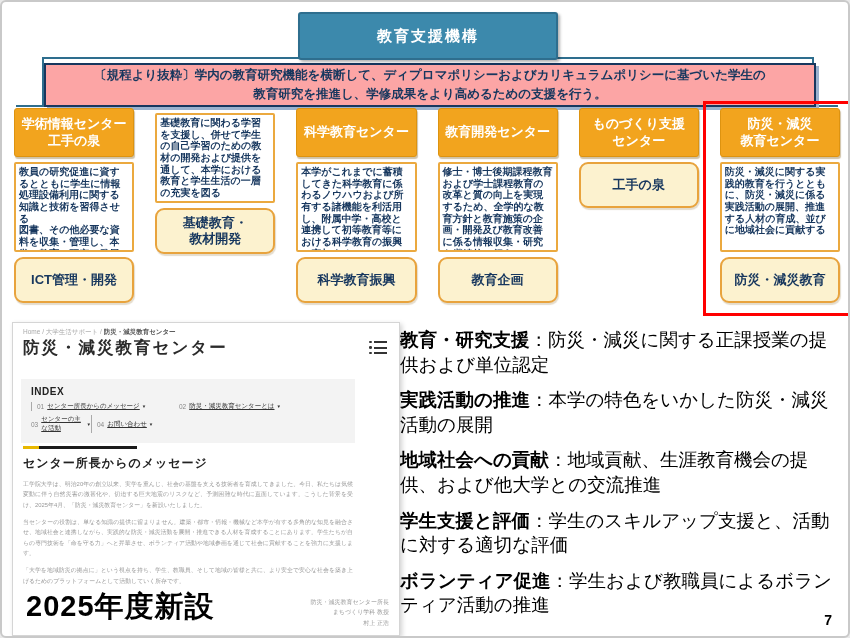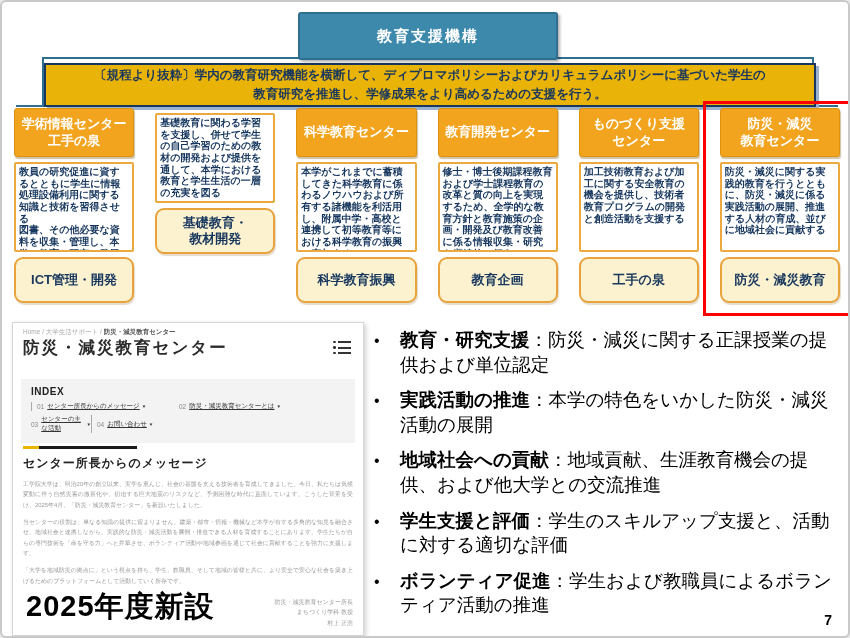--- a/index.html
+++ b/index.html
@@ -14,21 +14,21 @@
            font-weight:bold;letter-spacing:2px;z-index:3;}
 
   
   .conn{position:absolute;background:#2e6e8e;z-index:1;}
   .conn-h-top{left:40px;top:55px;width:772px;height:2px;}
   .conn-v-left{left:40px;top:55px;width:2px;height:50px;}
   .conn-v-right{left:810px;top:55px;width:2px;height:50px;}
   .conn-h-bottom{left:14px;top:103px;width:822px;height:2px;}
 
   
-  .quote-box{position:absolute;left:42px;top:61px;width:768px;height:40px;background:#eab308;
+  .quote-box{position:absolute;left:42px;top:61px;width:768px;height:40px;background:#fca5a5;
              border:2px solid #17375e;box-shadow:3px 3px 0 #9ab2cf;z-index:2;
              display:flex;align-items:center;justify-content:center;text-align:center;
              color:#17375e;font-size:12.5px;font-weight:600;line-height:1.5;}
 
   
   .columns{position:absolute;left:12px;top:106px;width:826px;display:flex;gap:21px;z-index:2;}
   .col{flex:1;display:flex;flex-direction:column;min-width:0;}
   .col-header{height:47px;background:#f2a41e;border:1px solid #dd9310;border-radius:3px;
               box-shadow:1px 2px 1px rgba(120,80,0,.35);display:flex;align-items:center;
               justify-content:center;text-align:center;color:#fff;font-size:13px;font-weight:bold;
@@ -45,21 +45,21 @@
 
   
   .bullets{position:absolute;left:372px;top:326px;width:464px;z-index:2;}
   .bullet{display:flex;margin-bottom:11px;color:#000;font-size:18.5px;line-height:1.33;}
   .bullet .marker{width:26px;flex:none;font-size:16px;padding-top:2px;}
   .bullet .term{font-weight:bold;text-align:right;}
 
   
   .webshot{position:absolute;left:10px;top:320px;width:350px;height:312px;background:#fff;
            border:1px solid #d5d5d5;box-shadow:2px 2px 5px rgba(0,0,0,.18);z-index:2;
-           overflow:hidden;font-family:"Liberation Sans",sans-serif;}
+           overflow:hidden;font-family:"Liberation Sans",sans-serif;padding-left:36px;}
   .crumb{position:absolute;left:10px;top:5px;font-size:6.5px;color:#aaa;}
   .crumb .current{color:#555;font-weight:bold;}
   .web-title{position:absolute;left:10px;top:14px;font-size:16.5px;font-weight:bold;color:#2b2b2b;
              letter-spacing:2px;font-family:"Liberation Serif",serif;}
   .menu-icon{position:absolute;right:12px;top:18px;width:18px;height:13px;display:flex;
              flex-direction:column;justify-content:space-between;cursor:pointer;}
   .menu-icon i{display:flex;align-items:center;height:2px;}
   .menu-icon i::before{content:"";width:2.5px;height:2.5px;background:#333;border-radius:50%;margin-right:2px;}
   .menu-icon i::after{content:"";flex:1;height:2px;background:#333;}
   .index-panel{position:absolute;left:8px;top:56px;width:334px;height:64px;background:#f3f3f3;
@@ -122,21 +122,20 @@
       <div class="col-func pre">科学教育振興</div>
     </div>
     <div class="col">
       <div class="col-header pre">教育開発センター</div>
       <div class="col-desc pre">修士・博士後期課程教育および学士課程教育の改革と質の向上を実現するため、全学的な教育方針と教育施策の企画・開発及び教育改善に係る情報収集・研究を継続的に行う</div>
       <div class="col-func pre">教育企画</div>
     </div>
     <div class="col">
       <div class="col-header pre">ものづくり支援
 センター</div>
-      <div class="col-desc pre">加工技術教育および加工に関する安全教育の機会を提供し、技術者教育プログラムの開発と創造活動を支援する</div>
       <div class="col-func pre">工手の泉</div>
     </div>
     <div class="col">
       <div class="col-header pre">防災・減災
 教育センター</div>
       <div class="col-desc pre">防災・減災に関する実践的教育を行うとともに、防災・減災に係る実践活動の展開、推進する人材の育成、並びに地域社会に貢献する</div>
       <div class="col-func pre">防災・減災教育</div>
     </div>
   </div>
   <div class="highlight-frame"></div>

